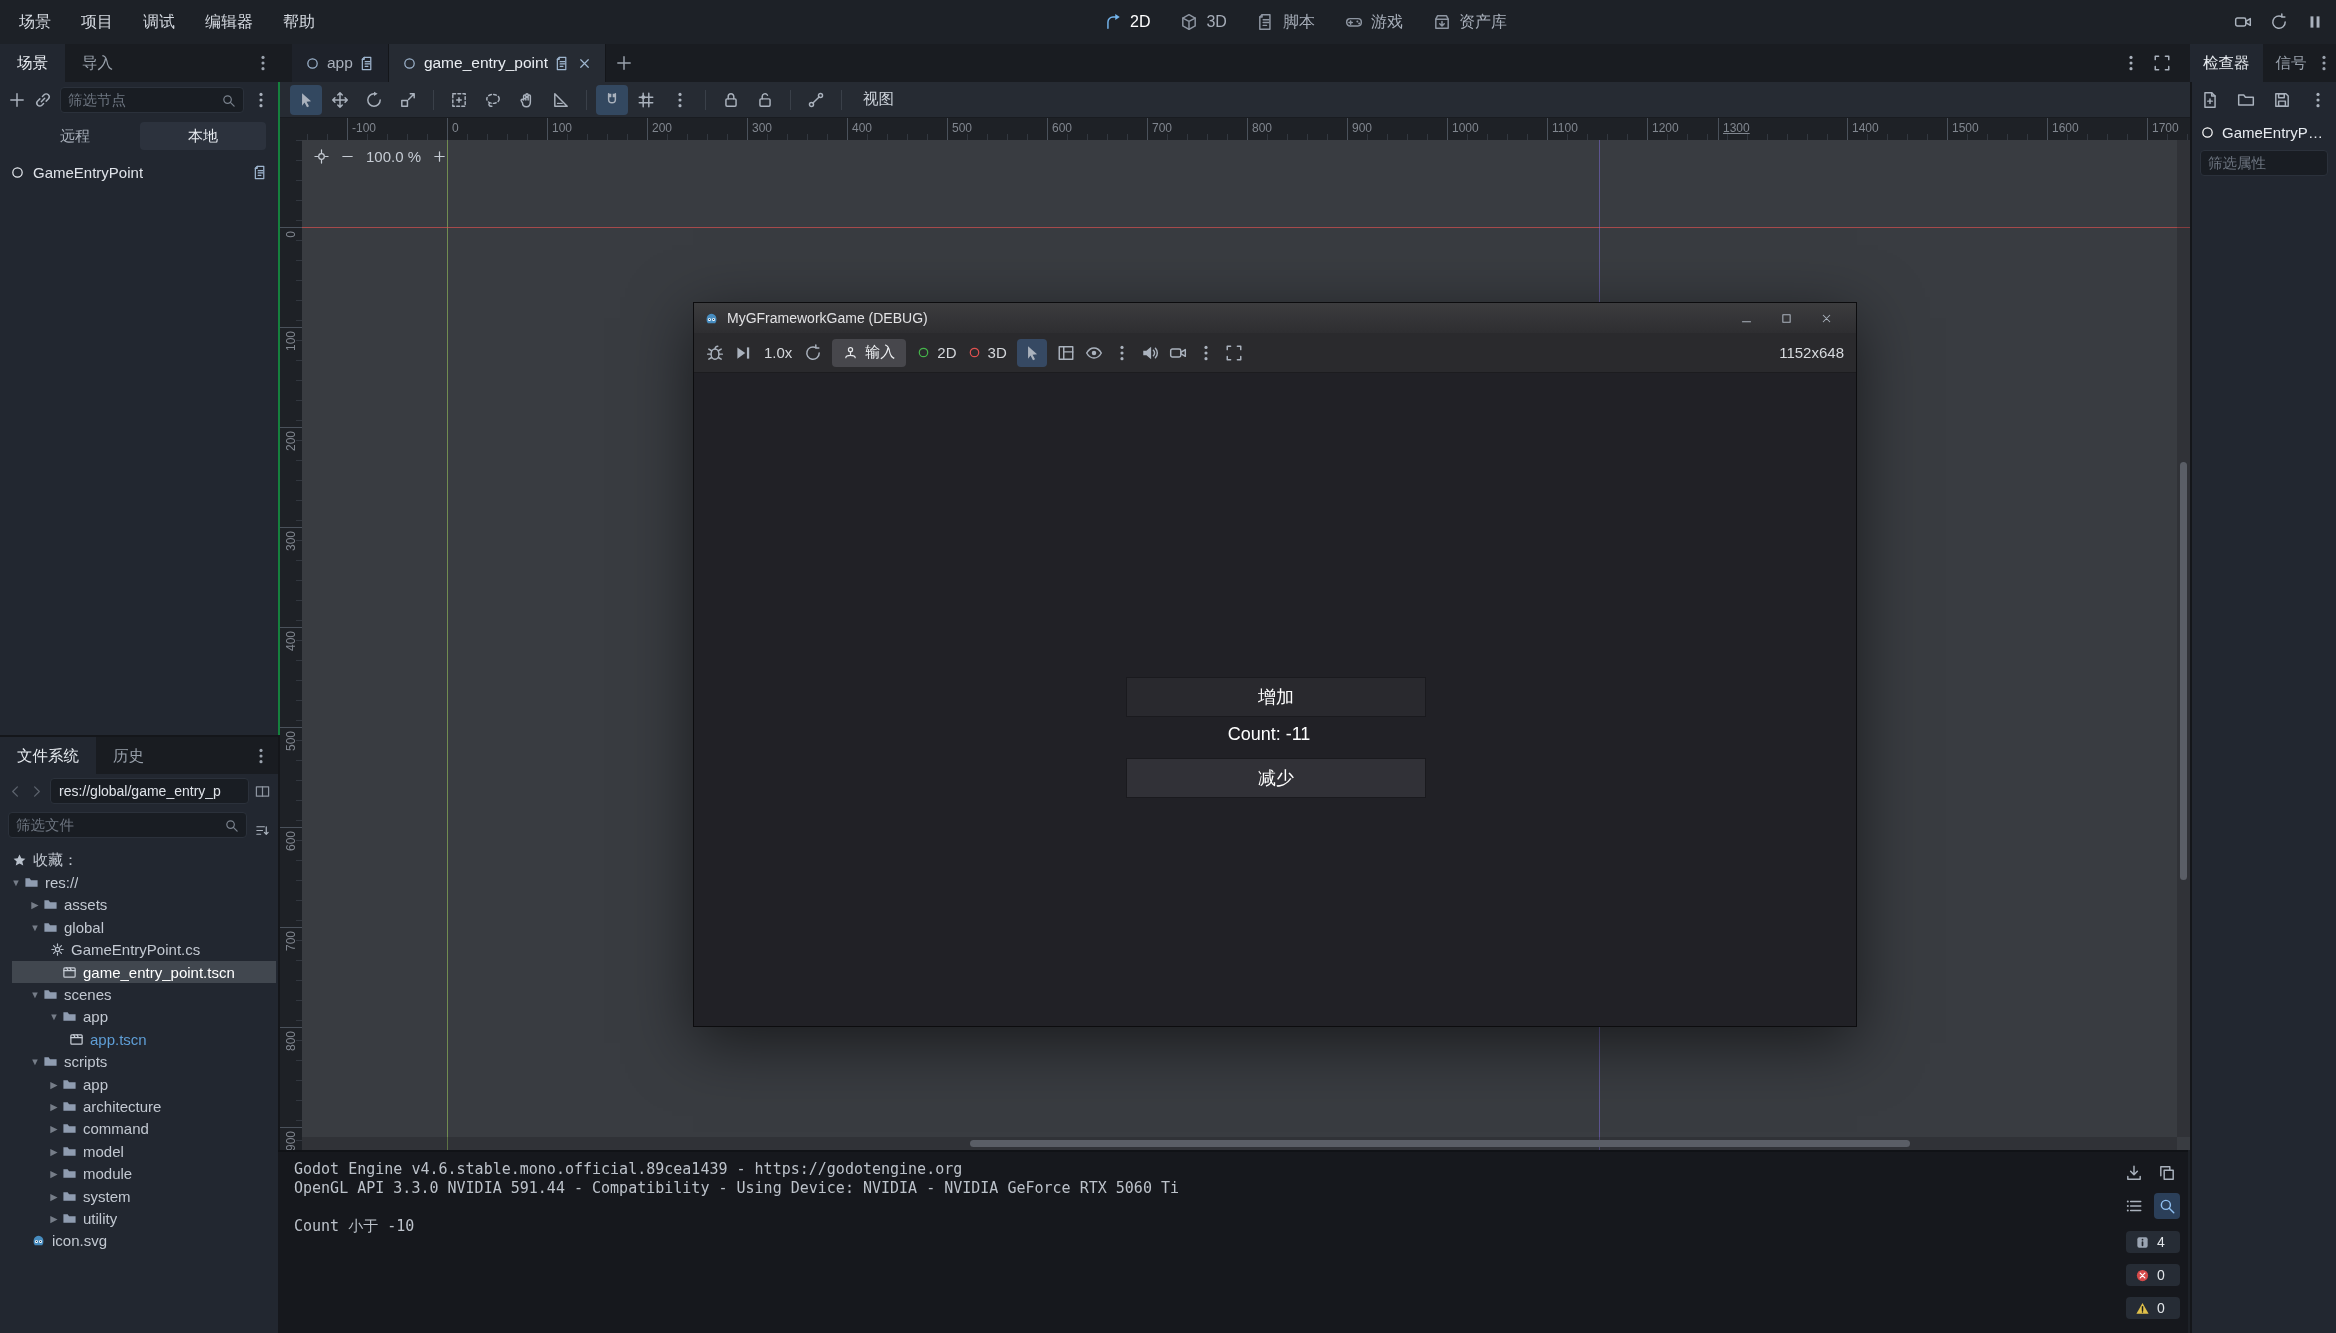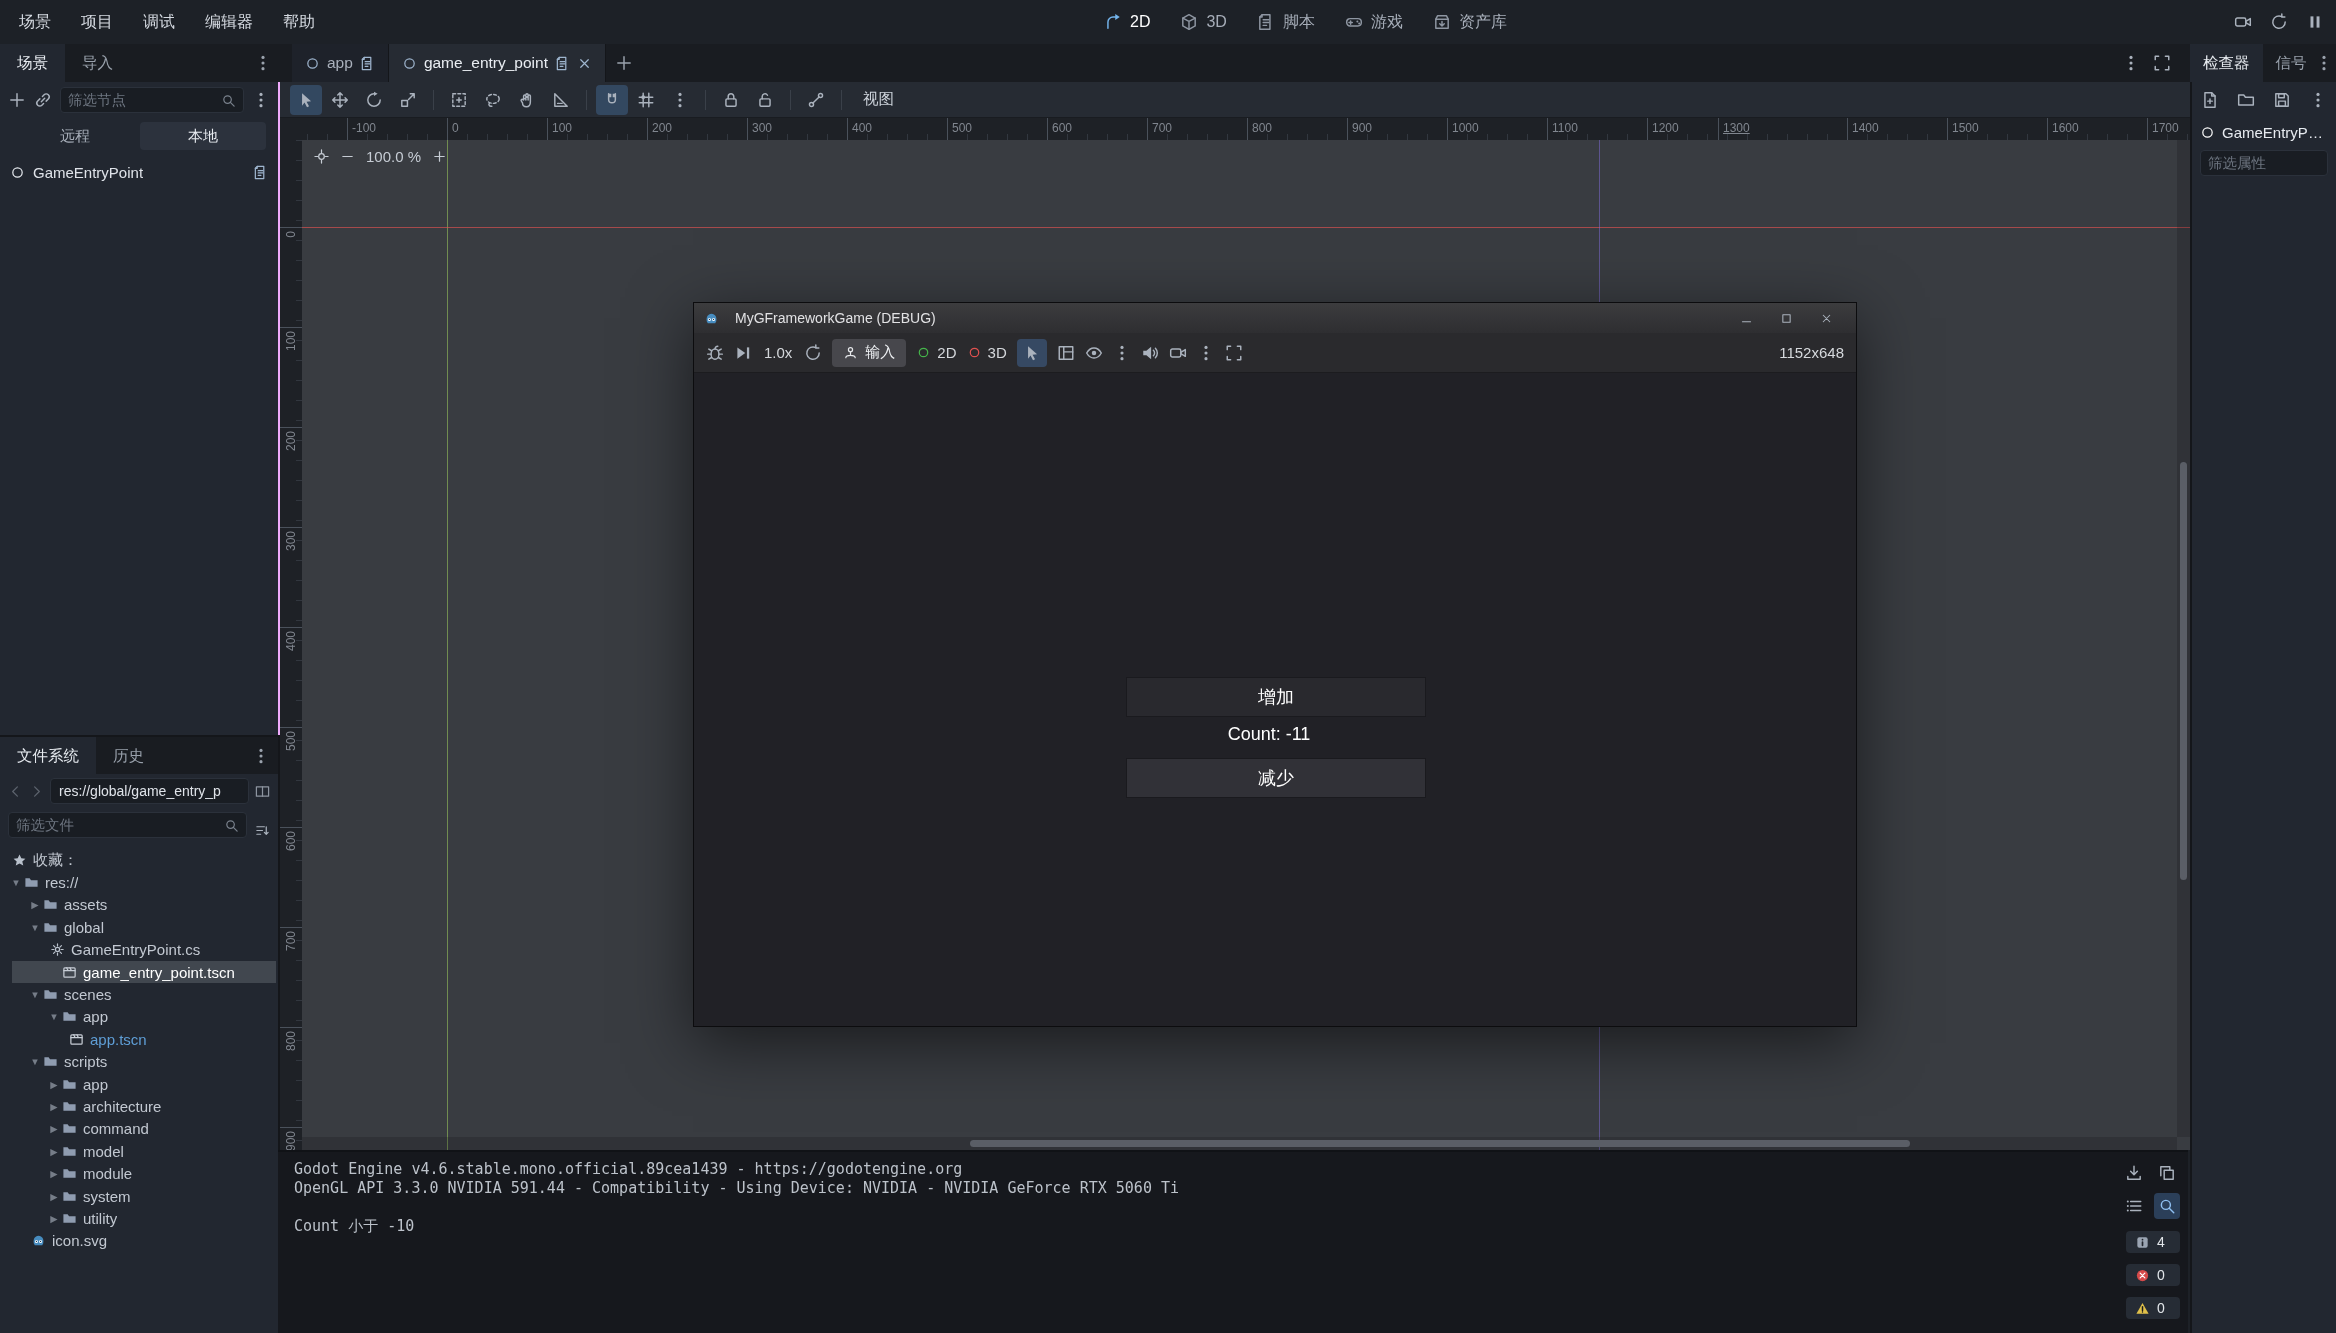--- a/index.html
+++ b/index.html
@@ -34,21 +34,21 @@
   .stab.active{background:#262b33;color:#e9edf2}
   .stab .ic{color:#9fb6cf}
   .closex{color:#98a0ab}
   .addtab{margin-left:9px;color:#9aa2ad}
   .tabrow-icons{position:absolute;left:2122px;top:0;height:38px;display:flex;align-items:center;gap:13px;color:#9aa2ad}
   .rdtabs{position:absolute;left:2190px;top:0;height:38px;display:flex}
   .rdtabs .tab{padding:0 13px}
   .rdmenu{position:absolute;left:2315px;top:10px;color:#9aa2ad}
 
   
-  .scene-dock{position:absolute;left:0;top:82px;width:280px;height:653px;background:#222730;border-right:2px solid #f0abfc}
+  .scene-dock{position:absolute;left:0;top:82px;width:280px;height:653px;background:#222730;border-right:2px solid #15803d}
   .dock-toolbar{display:flex;align-items:center;gap:8px;padding:5px 8px;height:36px}
   .search{flex:1;display:flex;align-items:center;height:26px;background:#191d23;border:1px solid #2b313b;border-radius:4px;padding:0 7px;min-width:0}
   .search input{flex:1;min-width:0;background:none;border:none;outline:none;color:#dfe3e9;font:inherit;font-size:14.5px}
   .search input::placeholder{color:#6d7580}
   .search .ic{color:#79818c}
   .seg-row{display:flex;gap:2px;padding:4px 12px}
   .seg{flex:1;height:28px;display:flex;align-items:center;justify-content:center;font-size:15px;color:#a6adb8;border-radius:4px}
   .seg.active{background:#2c323d;color:#e7ebf0}
   .node-row{display:flex;align-items:center;gap:8px;height:28px;padding:0 10px;margin-top:4px;font-size:15px;color:#dfe3e9}
   .rowend{margin-left:auto}
@@ -98,21 +98,21 @@
   .zoombar .ic{color:#c6ccd4}
   .hsb{position:absolute;left:0;bottom:0;height:13px;right:13px;background:rgba(18,20,24,.22)}
   .hsb .thumb{position:absolute;top:3px;height:7px;left:668px;width:940px;background:#5a5e66;border-radius:4px}
   .vsb{position:absolute;top:0;bottom:13px;right:0;width:13px;background:rgba(18,20,24,.22)}
   .vsb .thumb{position:absolute;left:3px;width:7px;top:322px;height:418px;background:#5a5e66;border-radius:4px}
 
   
   .game-window{position:absolute;left:693px;top:302px;width:1164px;height:725px;background:#212126;
      border:1px solid #0c0c0e;box-shadow:0 16px 60px rgba(0,0,0,.55);z-index:5}
   .gw-title{height:30px;background:linear-gradient(180deg,#3c3c3e,#2e2e31);display:flex;align-items:center;
-     padding:0 10px;gap:16px;font-size:14px;color:#e2e2e4}
+     padding:0 10px;gap:8px;font-size:14px;color:#e2e2e4}
   .gw-btns{margin-left:auto;display:flex;color:#cfcfcf}
   .gwb{width:40px;height:30px;display:flex;align-items:center;justify-content:center}
   .gwb svg{width:13px;height:13px}
   .gw-toolbar{height:40px;background:#2a2a2d;border-bottom:1px solid #1c1c1f;display:flex;align-items:center;
      padding:0 12px;gap:10px;color:#b9bcc2;font-size:15px}
   .gw-speed{color:#d4d7db;margin:0 2px}
   .gw-inputbtn{display:flex;align-items:center;gap:7px;height:28px;padding:0 11px;background:#47474c;border-radius:4px;color:#eef0f3}
   .gw-inputbtn .ic{color:#e6e8eb}
   .gw-mode{display:flex;align-items:center;gap:6px;color:#d4d7db}
   .c2d{color:#45b54a}

